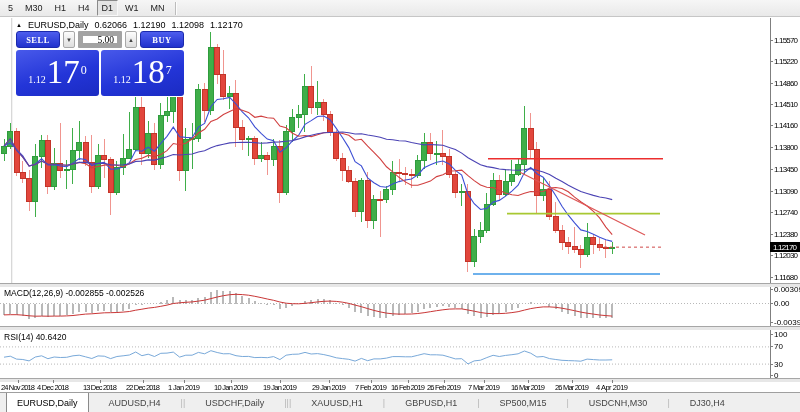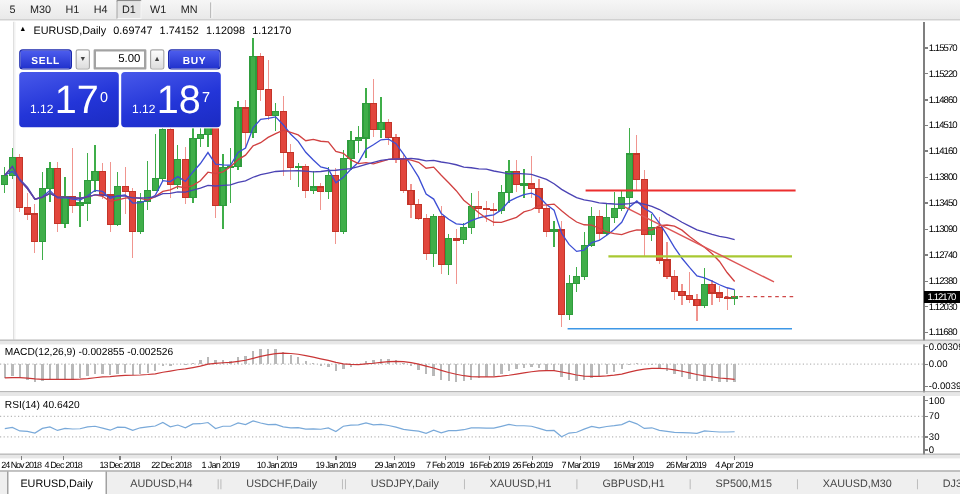--- a/index.html
+++ b/index.html
@@ -13,28 +13,28 @@
     align-items:center;justify-content:center;border:1px solid transparent;border-radius:1px;cursor:default;}
   .tf-btn.active{background:#e4e4e4;border-color:#8a8a8a #f8f8f8 #f8f8f8 #8a8a8a;}
   .tf-sep{width:0;height:13px;border-left:1px solid #bcbcbc;border-right:1px solid #fdfdfd;margin:0 4px;}
   
   #chart-svg{position:absolute;left:0;top:18px;}
   
   #chart-title{position:absolute;left:16px;top:20px;font-size:9px;color:#000;display:flex;
     align-items:center;gap:6px;white-space:nowrap;}
   #chart-title .marker{font-size:6px;}
   
-  #trade-panel{position:absolute;left:15px;top:40px;width:168px;background:#fff;padding:1px;}
+  #trade-panel{position:absolute;left:15px;top:30px;width:168px;background:#fff;padding:1px;font-family:Liberation Serif, serif;}
   .tp-row1{display:flex;height:17px;gap:3px;align-items:stretch;}
   .btn-trade{flex:0 0 42px;background:linear-gradient(#4d5dee,#2132cd);border:1px solid #1b29ad;
     border-radius:3px;color:#fff;font-size:8.5px;font-weight:bold;letter-spacing:.5px;
     display:flex;align-items:center;justify-content:center;cursor:pointer;}
   .stepper{width:13px;background:linear-gradient(#fdfdfd,#ddd);border:1px solid #a8a8a8;border-radius:2px;
     font-size:6px;color:#444;display:flex;align-items:center;justify-content:center;cursor:pointer;box-sizing:border-box;}
-  .vol-input{width:44px;border:2px solid #a3a3a3;font-size:9.5px;text-align:right;padding:0 3px;
+  .vol-input{width:44px;border:5px solid #a3a3a3;font-size:9.5px;text-align:right;padding:0 3px;
     font-family:inherit;box-sizing:border-box;border-radius:1px;}
   .tp-row2{display:flex;gap:2px;margin-top:2px;height:46px;}
   .price-box{flex:1;background:linear-gradient(165deg,#4859ea 0%,#2335d8 55%,#1b2bc2 100%);
     border-radius:3px;color:#fff;display:flex;align-items:baseline;justify-content:center;
     padding-top:10px;box-sizing:border-box;}
   .price-box .prefix{font-size:10px;margin-right:1px;}
   .price-box .big{font-size:33px;line-height:25px;font-weight:400;}
   .price-box .sup{font-size:12px;position:relative;top:-9px;margin-left:1px;}
   
   #tabbar{position:absolute;left:0;bottom:0;width:800px;height:20px;background:#efefef;
@@ -467,22 +467,22 @@
         <line x1="572" y1="380" x2="572" y2="383" stroke="#7f7f7f" shape-rendering="crispEdges"></line>
         <text x="572" y="390" font-size="7.5" fill="#000000" font-family="Liberation Sans, DejaVu Sans, sans-serif" text-anchor="middle" textLength="34">26 Mar 2019</text>
         <line x1="612" y1="380" x2="612" y2="383" stroke="#7f7f7f" shape-rendering="crispEdges"></line>
         <text x="612" y="390" font-size="7.5" fill="#000000" font-family="Liberation Sans, DejaVu Sans, sans-serif" text-anchor="middle" textLength="32">4 Apr 2019</text>
       </g>
     </svg>
 
   <div id="chart-title">
     <span class="marker">▲</span>
     <span>EURUSD,Daily</span>
-    <span>0.69747</span>
-    <span>1.74152</span>
+    <span>0.62066</span>
+    <span>1.12190</span>
     <span>1.12098</span>
     <span>1.12170</span>
   </div>
 
   <div id="trade-panel">
     <div class="tp-row1">
       <div class="btn-trade">SELL</div>
       <div class="stepper">▼</div>
       <input class="vol-input" value="5.00" style="">
       <div class="stepper">▲</div>
@@ -503,26 +503,25 @@
   </div>
 
   <div id="tabbar">
       <div class="tab active">EURUSD,Daily</div>
       <div class="tab">AUDUSD,H4</div>
       <div class="tab-sep">|</div>
       <div class="tab-sep">|</div>
       <div class="tab">USDCHF,Daily</div>
       <div class="tab-sep">|</div>
       <div class="tab-sep">|</div>
-      <div class="tab">USDJPY,Daily</div>
       <div class="tab-sep">|</div>
       <div class="tab">XAUUSD,H1</div>
       <div class="tab-sep">|</div>
       <div class="tab">GBPUSD,H1</div>
       <div class="tab-sep">|</div>
       <div class="tab">SP500,M15</div>
       <div class="tab-sep">|</div>
-      <div class="tab">XAUUSD,M30</div>
+      <div class="tab">USDCNH,M30</div>
       <div class="tab-sep">|</div>
       <div class="tab">DJ30,H4</div>
     </div>
 
 </div>
 
 </body></html>

